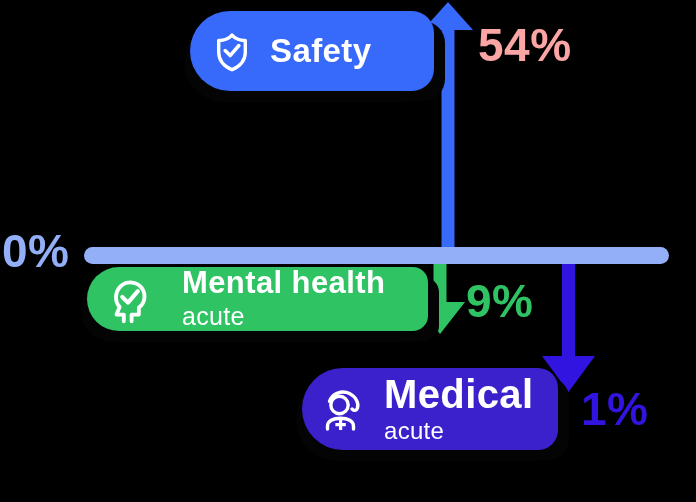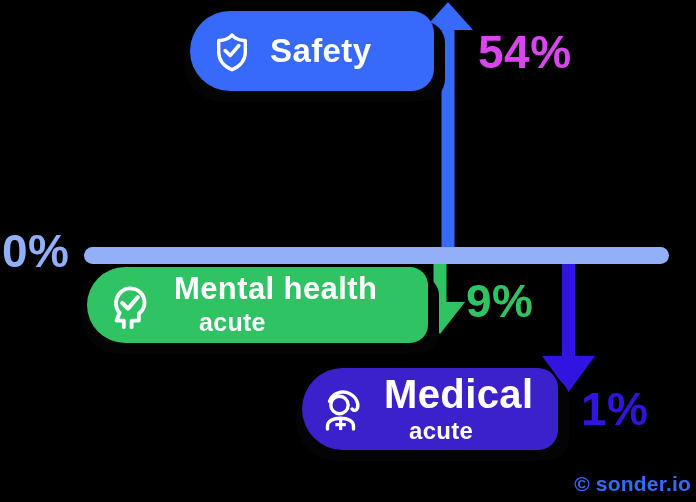--- a/index.html
+++ b/index.html
@@ -8,29 +8,29 @@
     overflow:hidden; font-family:"Liberation Sans", sans-serif;
     -webkit-font-smoothing:antialiased;
   }
   .pill {
     position:absolute; display:flex; align-items:center; color:#fff; z-index:3;
     box-shadow:-6px 11px 0 0 #040404, 11px 10px 0 0 #040404;
   }
   .pill .icon { display:flex; align-items:center; justify-content:center; flex:0 0 auto; }
   .pill .txt { display:flex; flex-direction:column; justify-content:center; }
   .pill .label { font-weight:700; letter-spacing:0.4px; line-height:1.06; }
-  .pill .sublabel { font-weight:700; letter-spacing:0.3px;margin-left:25px; }
+  .pill .sublabel { font-weight:400; letter-spacing:0.3px; }
 
   #safety-pill { left:190px; top:11px; width:224px; height:80px; background:#3769FA;
     border-radius:40px 22px 22px 40px; padding-left:20px; }
   #safety-pill .label { font-size:33px; }
   #safety-pill .icon { margin-right:16px; }
 
-  #mh-pill { left:87px; top:267px; width:326px; height:76px; background:#2FC364;
-    border-radius:42px 20px 20px 42px; padding-left:15px; }
+  #mh-pill { left:87px; top:267px; width:326px; height:64px; background:#2FC364;
+    border-radius:42px 20px 20px 42px; padding-left:15px;gap:8px; }
   #mh-pill .label { font-size:31px; }
   #mh-pill .sublabel { font-size:25px; margin-top:2px; }
   #mh-pill .icon { margin-right:18px; }
 
   #med-pill { left:302px; top:368px; width:240px; height:82px; background:#3A21CB;
     border-radius:41px 20px 20px 41px; padding-left:16px; }
   #med-pill .label { font-size:40px; }
   #med-pill .sublabel { font-size:24px; margin-top:2px; }
   #med-pill .icon { margin-right:16px; }
 
@@ -38,21 +38,21 @@
   #up-arrow { left:423px; top:2px; }
   #down-arrow-9 { left:415px; top:250px; }
   #down-arrow-20 { left:542px; top:250px; }
 
   #baseline-line { position:absolute; left:84px; top:247px; width:585px; height:17px;
     border-radius:9px; background:#92AFF8; z-index:2; }
 
   .pct { position:absolute; font-weight:700; font-size:46px; line-height:46px;
     letter-spacing:0.5px; z-index:4; }
   #zero-label { left:2px; top:228px; color:#92AFF8; }
-  #pct-54 { left:478px; top:29px; color:#d946ef; }
+  #pct-54 { left:478px; top:22px; color:#fca5a5; }
   #pct-9 { left:466px; top:278px; color:#2FC364; }
   #pct-20 { left:581px; top:386px; color:#3114E0; }
 
   #credit { position:absolute; right:5px; top:472px; color:#3769FA;
     font-size:21px; font-weight:700; letter-spacing:0.2px; z-index:4; }
 </style>
 </head>
 <body>
 
 <div class="stage">
@@ -115,15 +115,14 @@
       </svg>
     </span>
     <span class="txt">
       <span class="label">Medical</span>
       <span class="sublabel">acute</span>
     </span>
   </div>
 
   <div id="pct-20" class="pct">1%</div>
 
-  <div id="credit">© sonder.io</div>
 
 </div>
 
 </body></html>

